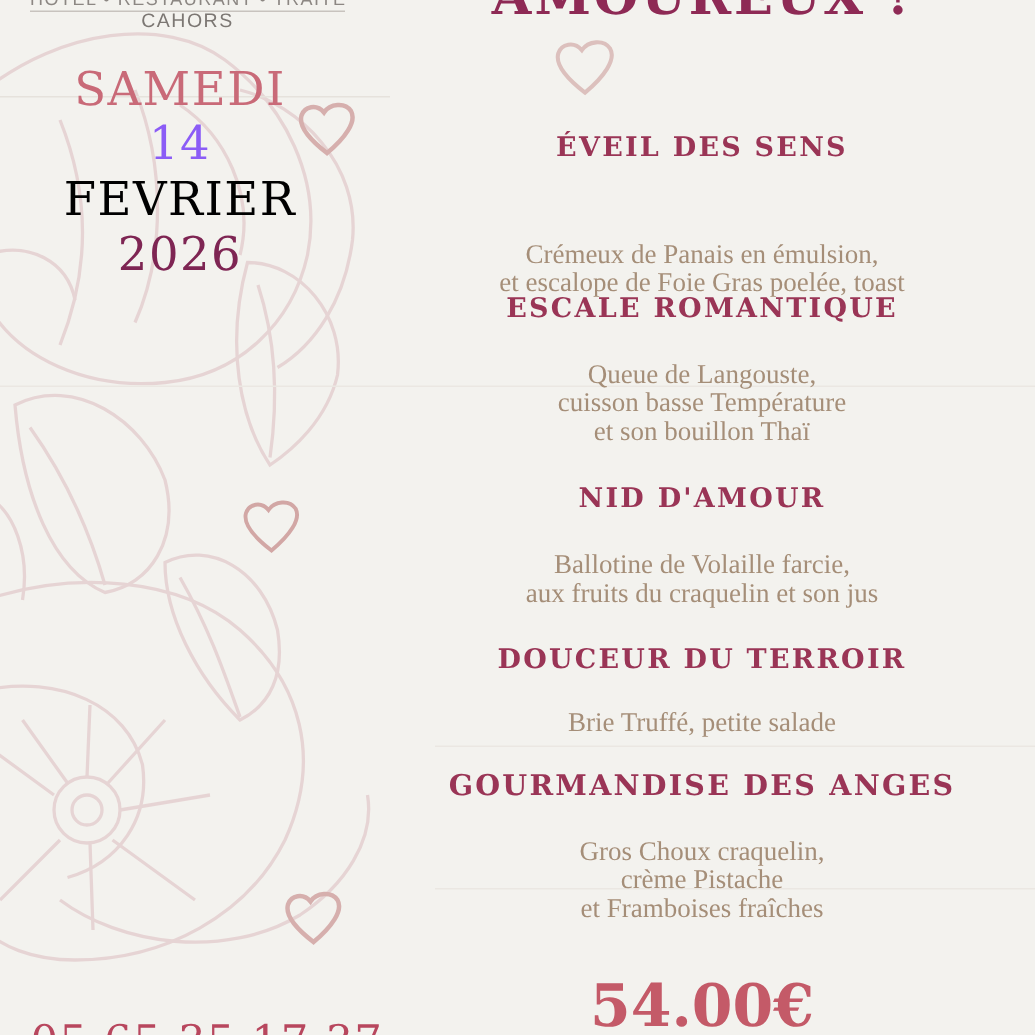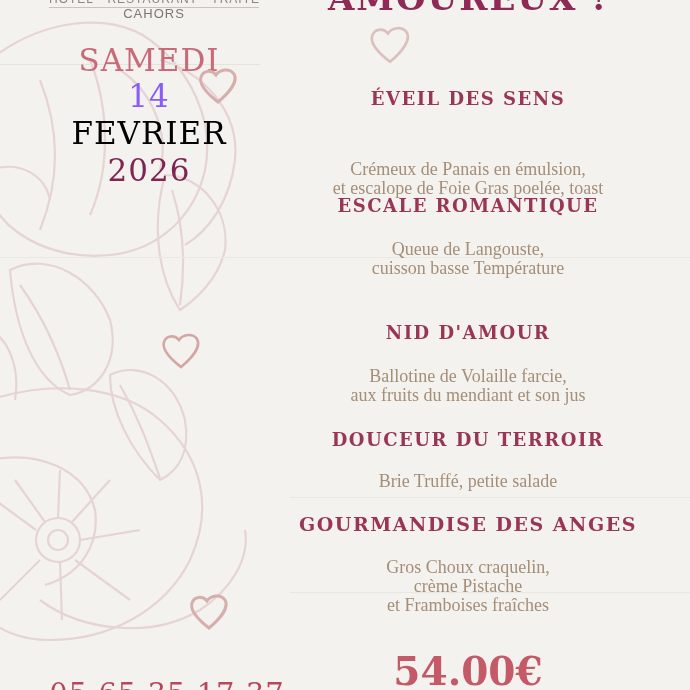--- a/index.html
+++ b/index.html
@@ -1,19 +1,19 @@
 <!DOCTYPE html>
 <html><head>
 <meta charset="utf-8">
 <style>
   html,body{margin:0;padding:0;}
   body{width:690px;height:690px;overflow:hidden;background:#f3f2ee;position:relative;font-family:"DejaVu Serif", serif;}
   .bg-art{position:absolute;left:0;top:0;width:290px;height:690px;}
   .hline{position:absolute;height:1px;background:#e6e2dc;}
-  .left{position:absolute;left:0;top:0;width:240px;height:608px;text-align:center;margin-left:29px;}
+  .left{position:absolute;left:0;top:0;width:240px;height:608px;text-align:center;}
   .hdr-top{position:absolute;left:20px;top:-8px;width:210px;font-family:"Liberation Sans",sans-serif;font-size:12px;color:#8c8783;letter-spacing:1px;border-bottom:1px solid #c8c3be;padding-bottom:1px;white-space:nowrap;overflow:hidden;}
   .hdr-city{position:absolute;left:20px;top:6px;width:210px;font-family:"Liberation Sans",sans-serif;font-size:13px;color:#7c7773;letter-spacing:1px;}
   .date{position:absolute;left:0;width:240px;font-family:"DejaVu Serif",serif;font-size:31px;letter-spacing:1px;line-height:32px;}
   .res{position:absolute;left:0;width:276px;font-family:"DejaVu Serif",serif;font-size:29px;color:#c05868;letter-spacing:1px;}
   .right{position:absolute;left:288px;top:0;width:360px;text-align:center;}
   .course{position:absolute;left:0;width:360px;font-family:"DejaVu Serif",serif;font-weight:bold;font-size:18px;color:#9a3556;letter-spacing:1.5px;}
   .desc{position:absolute;left:0;width:360px;font-family:"Liberation Serif",serif;font-size:18px;color:#a58e78;line-height:19px;}
   .heart{position:absolute;}
 </style>
 </head>
@@ -77,26 +77,27 @@
   <div class="course" style="top:88px;text-align:center;">ÉVEIL DES SENS</div>
   <div class="desc" style="top:132px;margin-top:28px;">
     <div>Crémeux de Panais en émulsion,</div>
     <div>et escalope de Foie Gras poelée, toast</div>
   </div>
 
   <div class="course" style="top:195px;">ESCALE ROMANTIQUE</div>
   <div class="desc" style="top:240px;">
     <div>Queue de Langouste,</div>
     <div>cuisson basse Température</div>
+    <div>et son bouillon Thaï</div>
   </div>
 
   <div class="course" style="top:322px;">NID D'AMOUR</div>
   <div class="desc" style="top:367px;">
     <div>Ballotine de Volaille farcie,</div>
-    <div>aux fruits du mendiant et son jus</div>
+    <div>aux fruits du craquelin et son jus</div>
   </div>
 
   <div class="course" style="top:429px;">DOUCEUR DU TERROIR</div>
   <div class="desc" style="top:472px;">
     <div>Brie Truffé, petite salade</div>
   </div>
 
   <div class="course" style="top:513px;font-size:19px;">GOURMANDISE DES ANGES</div>
   <div class="desc" style="top:558px;">
     <div>Gros Choux craquelin,</div>

